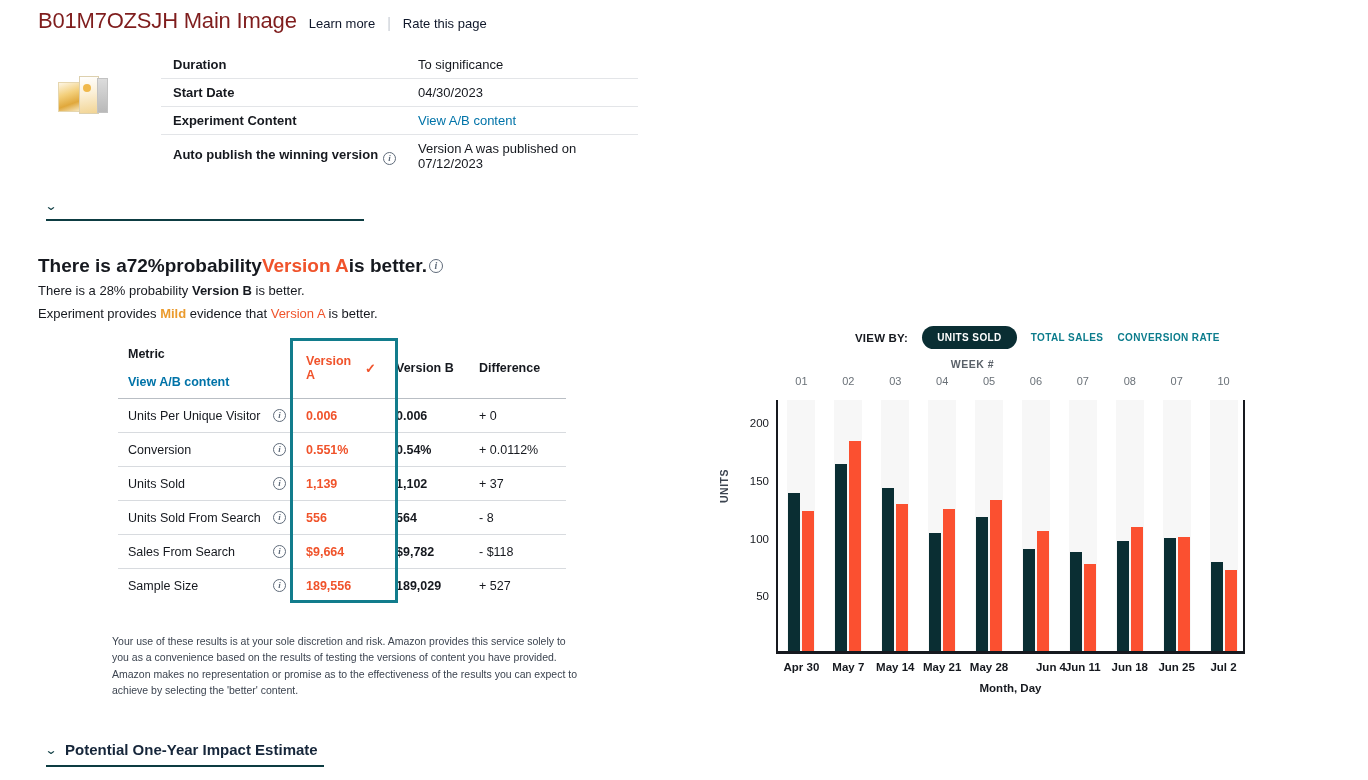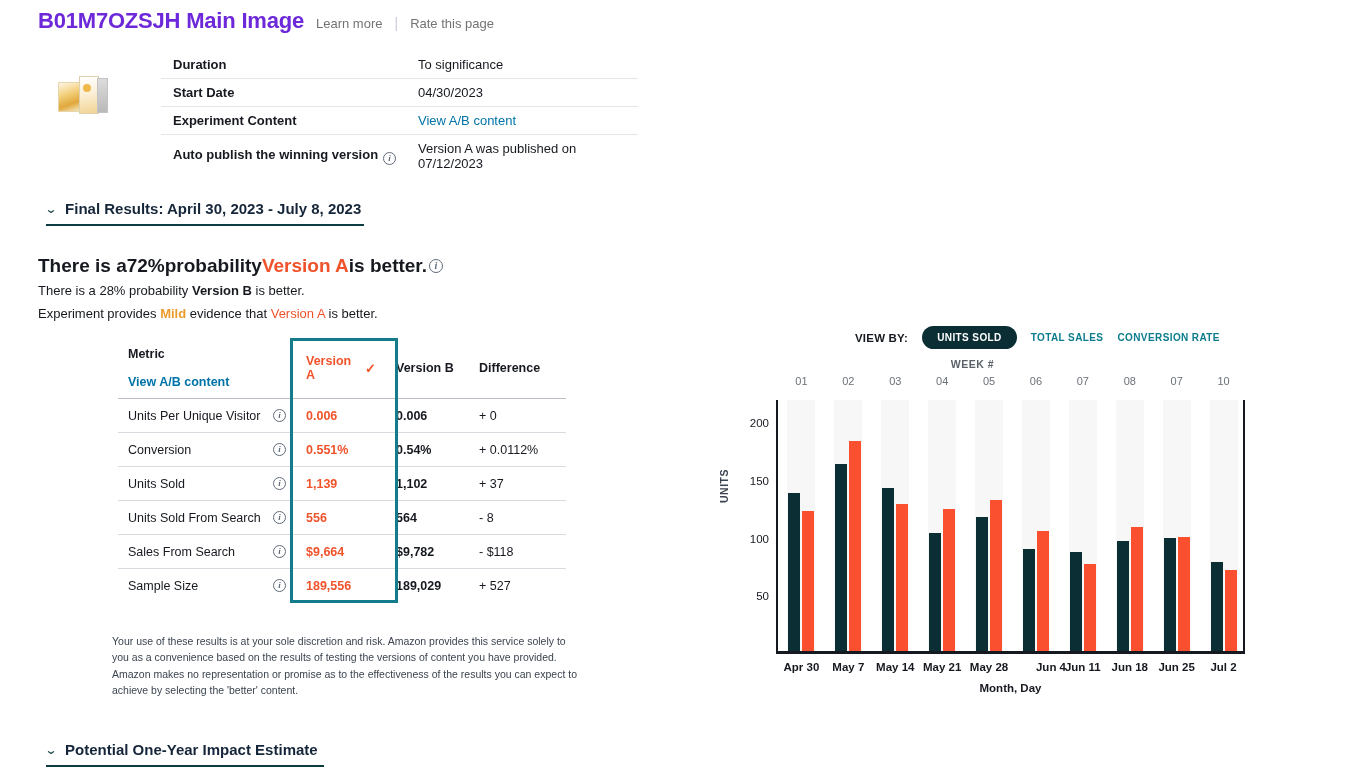--- a/index.html
+++ b/index.html
@@ -17,27 +17,27 @@
   
   .page-header {
     position: absolute;
     left: 38px; top: 8px;
     display: flex;
     align-items: baseline;
     gap: 12px;
   }
   .page-title {
     font-size: 22px;
-    font-weight: 700;
-    color: #6d28d9;
+    font-weight: 400;
+    color: #7f1d1d;
     letter-spacing: -0.2px;
   }
   .header-link {
     font-size: 13px;
-    color: #737373;
+    color: #0f172a;
     text-decoration: none;
     cursor: pointer;
   }
   .header-sep {
     color: #c8cdd4;
     font-size: 14px;
   }
 
   
   .thumb {
@@ -363,21 +363,20 @@
       <td class="lbl">
         <span>Auto publish the winning version</span><span class="i-icon">i</span>
       </td>
       <td class="val">Version A was published on 07/12/2023</td>
     </tr>
   </tbody>
 </table>
 
 <div class="section-hdr" id="sec-final">
   <span class="chev">⌄</span>
-  <span class="stitle">Final Results: April 30, 2023 - July 8, 2023</span>
 </div>
 
 <div class="prob-block">
   <div class="prob-main">
     <span>There is a </span>
       <span>72%</span>
       <span> probability </span>
       <span class="accent">Version A</span>
       <span> is better.</span>
       <span class="i-icon">i</span>

